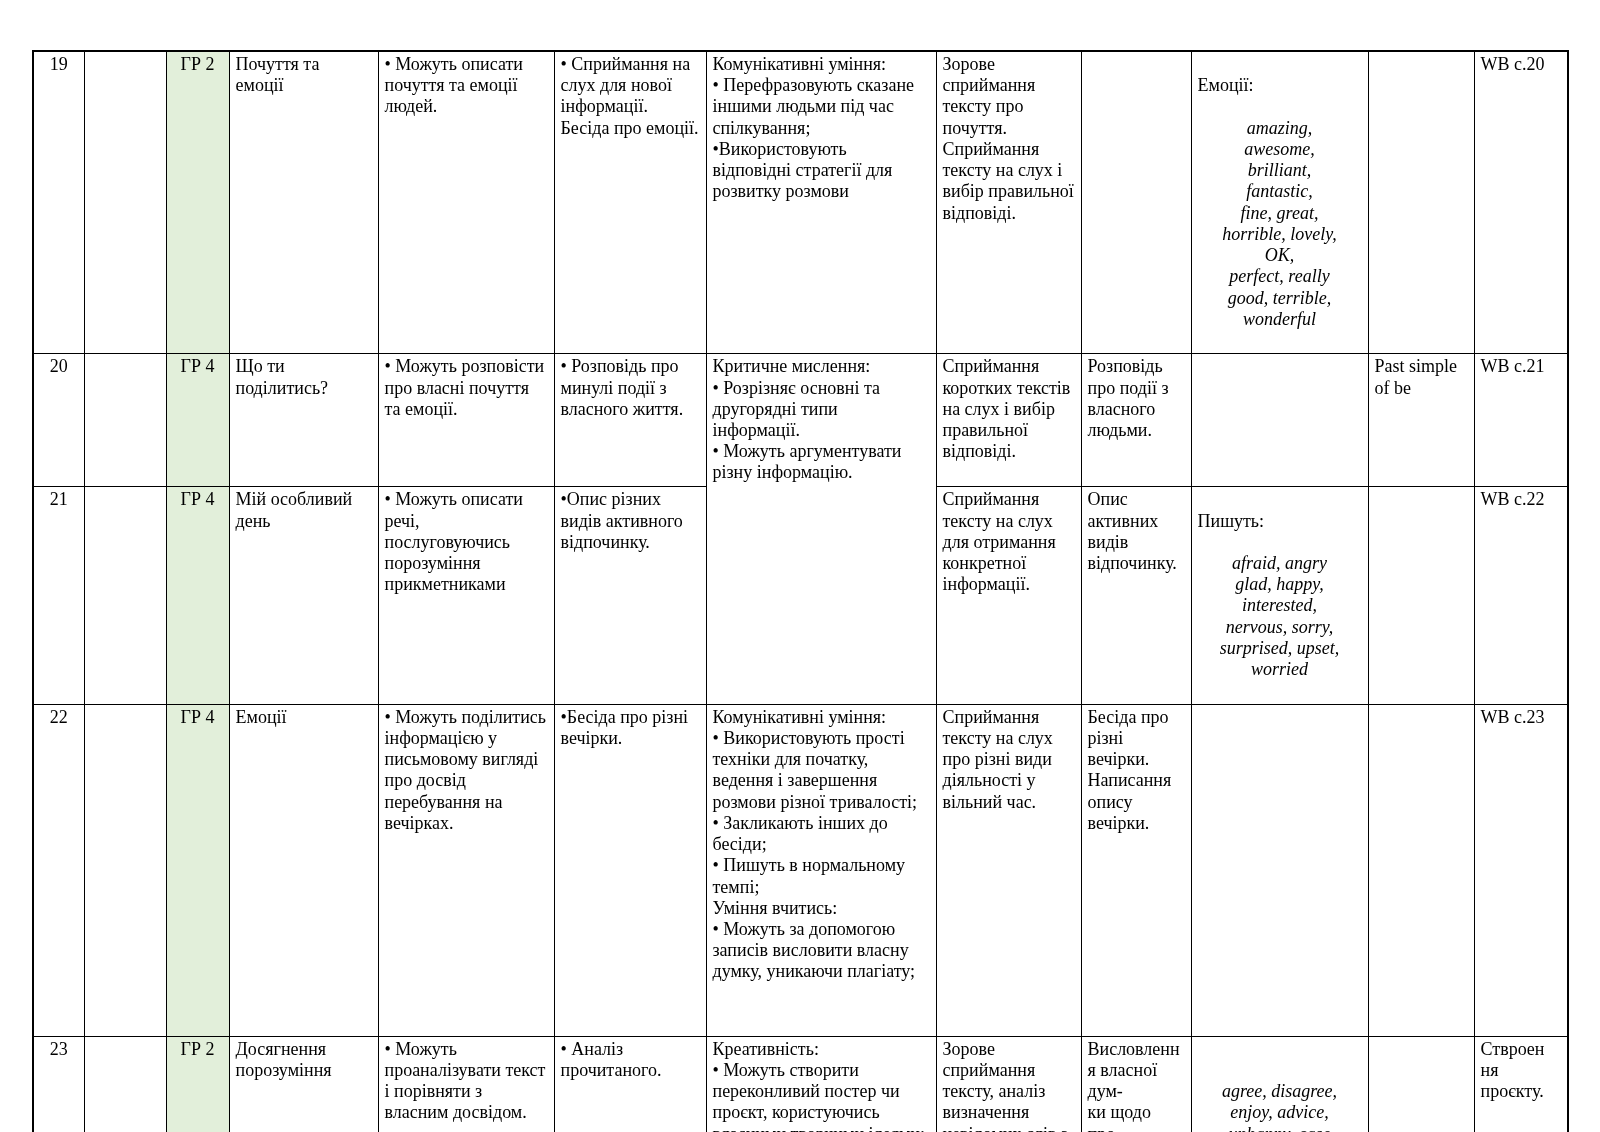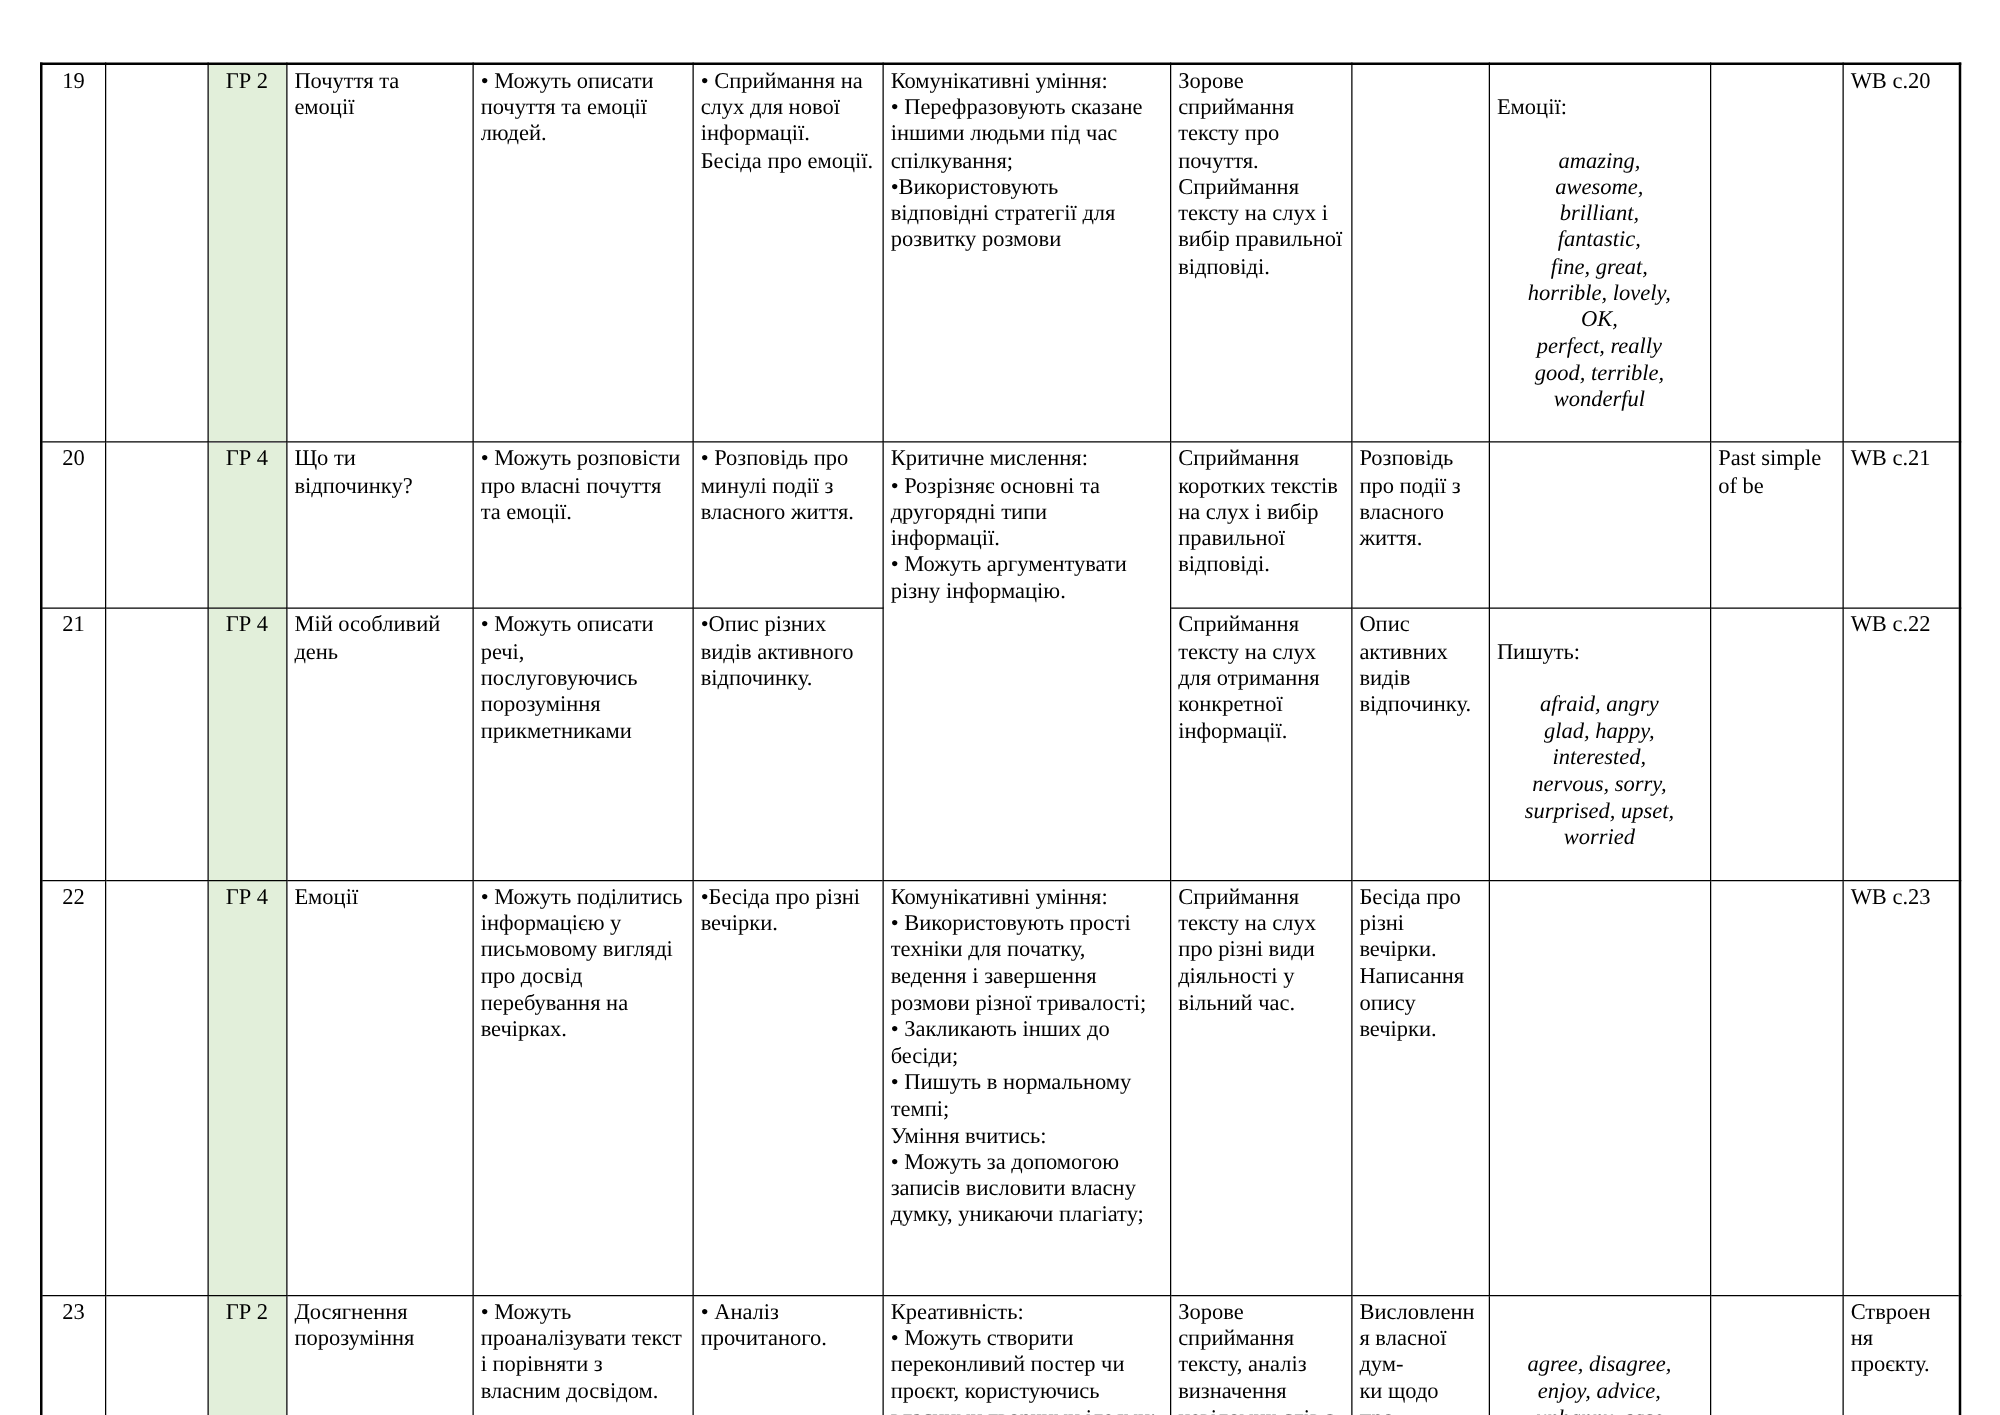--- a/index.html
+++ b/index.html
@@ -98,28 +98,28 @@
 wonderful</span>
           </td>
           <td></td>
           <td class="c-wb">WB c.20</td>
         </tr>
 
         <tr style="height:133px">
           <td class="c-num">20</td>
           <td></td>
           <td class="c-gr grbg" style="background:#e2efda">ГР 4</td>
-          <td class="c-topic">Що ти відпочинку?</td>
+          <td class="c-topic">Що ти поділитись?</td>
           <td>• Можуть розповісти про власні почуття та емоції.</td>
           <td>• Розповідь про минулі події з власного життя.</td>
           <td rowspan="2">Критичне мислення:
 • Розрізняє основні та другорядні типи інформації.
 • Можуть аргументувати різну інформацію.</td>
           <td>Сприймання коротких текстів на слух і вибір правильної відповіді.</td>
-          <td>Розповідь про події з власного життя.</td>
+          <td>Розповідь про події з власного людьми.</td>
           <td>
             <span class="vlabel"></span>
             <span class="vwords"></span>
           </td>
           <td>Past simple of be</td>
           <td class="c-wb">WB c.21</td>
         </tr>
 
         <tr style="height:150px">
           <td class="c-num">21</td>

